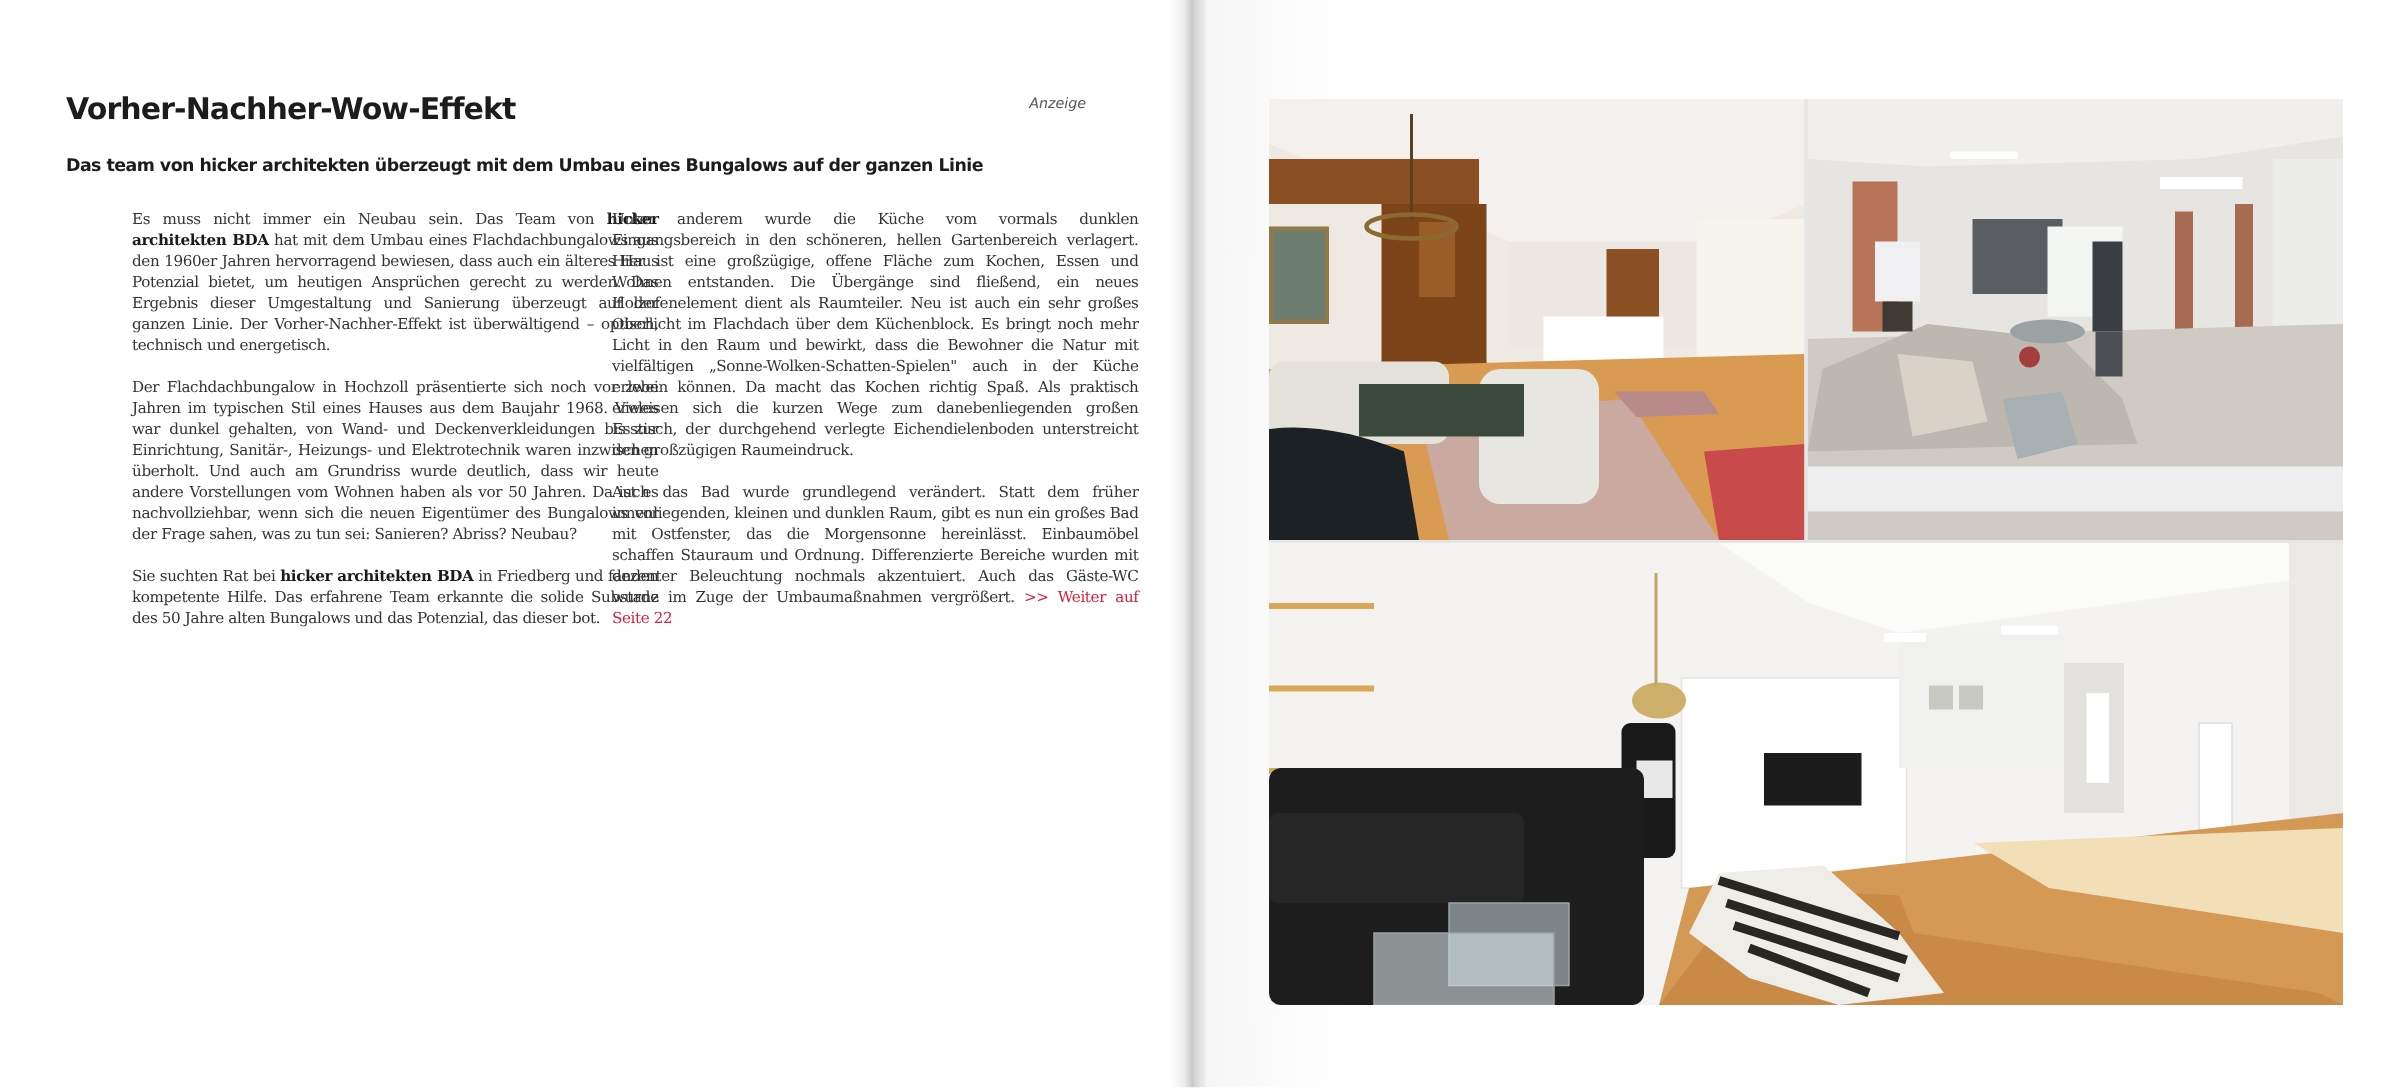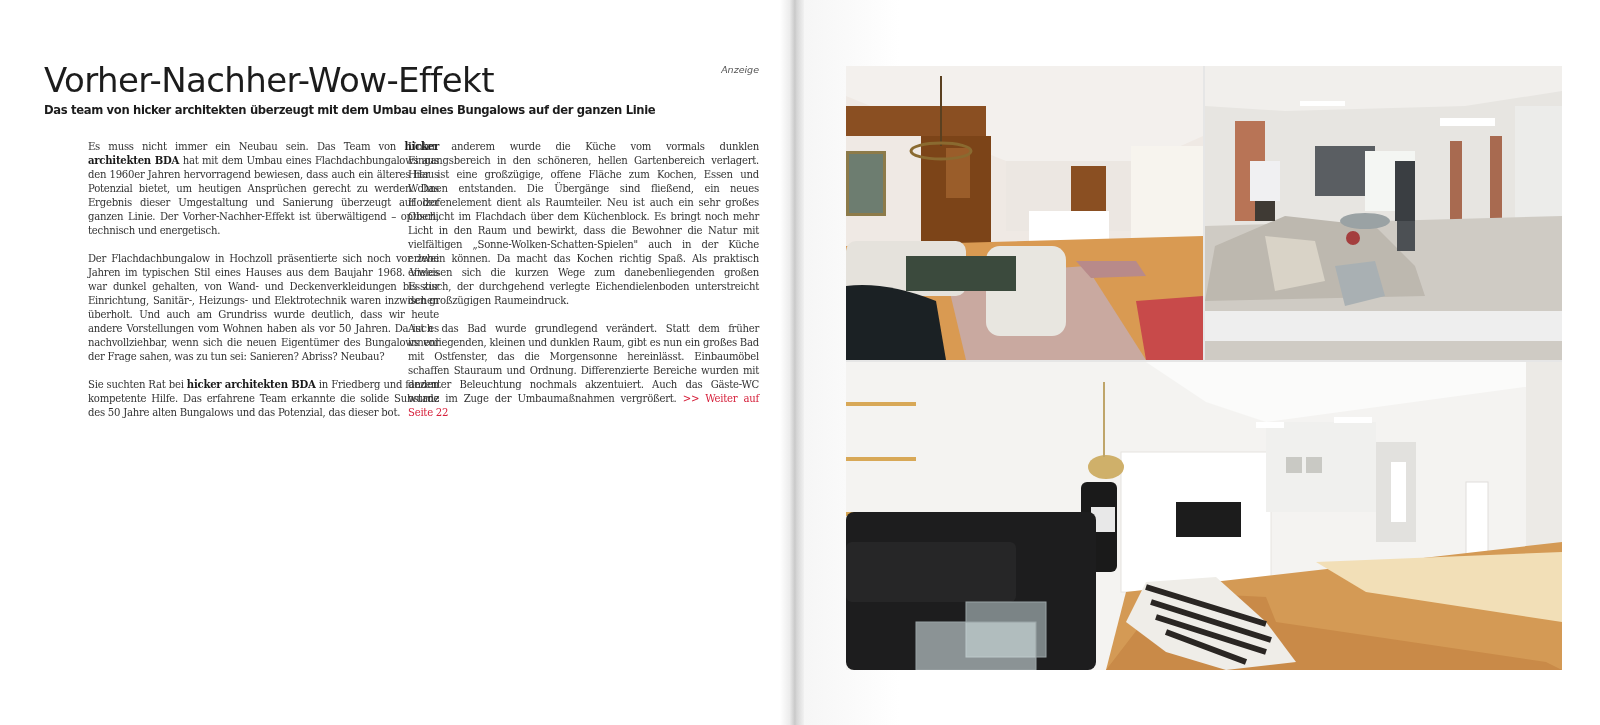--- a/index.html
+++ b/index.html
@@ -14,26 +14,26 @@
   .gutter {
     position: absolute; left: 780px; top: 0; width: 24px; height: 725px;
     background: linear-gradient(to right, #ffffff 0%, #ececec 40%, #c9c9c9 62%, #d6d6d6 70%, #f1f1f1 100%);
   }
   .page-right {
     position: absolute; left: 804px; top: 0; width: 796px; height: 725px;
     background: linear-gradient(to right, #f6f6f6 0%, #ffffff 12%, #ffffff 100%);
   }
 
   .ad-label {
-    position: absolute; left: 700px; top: 64px; width: 59px; text-align: right;
+    position: absolute; left: 665px; top: 64px; width: 59px; text-align: right;
     font-family: "DejaVu Sans", sans-serif; font-style: italic; font-size: 9.5px; color: #555;
   }
   .headline {
     position: absolute; left: 44px; top: 60px;
-    font-family: "DejaVu Sans", sans-serif; font-weight: normal; font-size: 34px;
+    font-family: "DejaVu Sans", sans-serif; font-weight: bold; font-size: 20px;
     letter-spacing: -0.6px; color: #1c1c1c;
   }
   .subline {
     position: absolute; left: 44px; top: 103px;
     font-family: "DejaVu Sans", sans-serif; font-weight: bold; font-size: 11.6px;
     letter-spacing: -0.35px; color: #1c1c1c; text-align: right;
   }
 
   .col {
     position: absolute; top: 140px; width: 351px;

